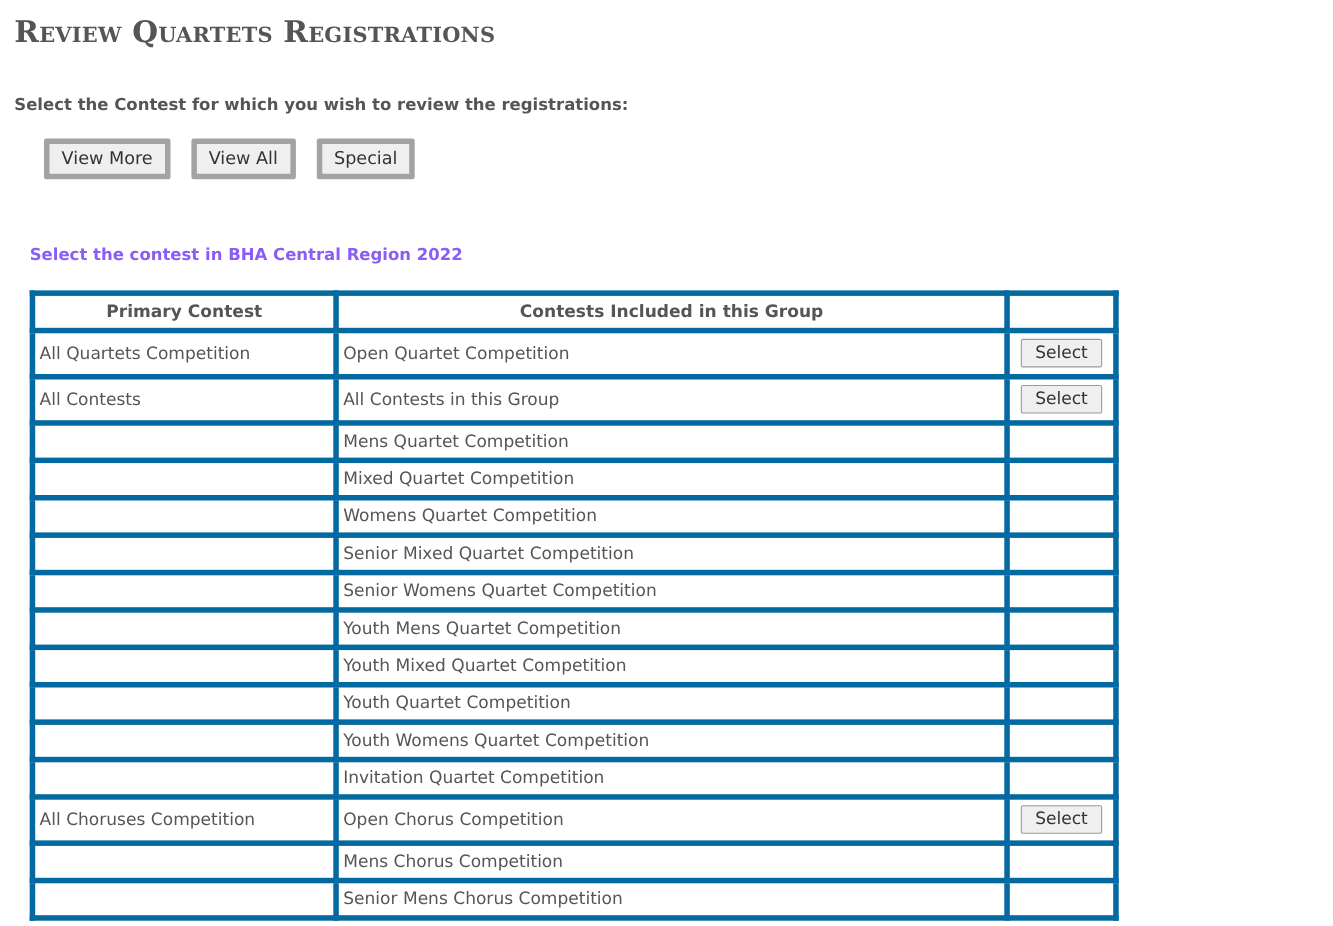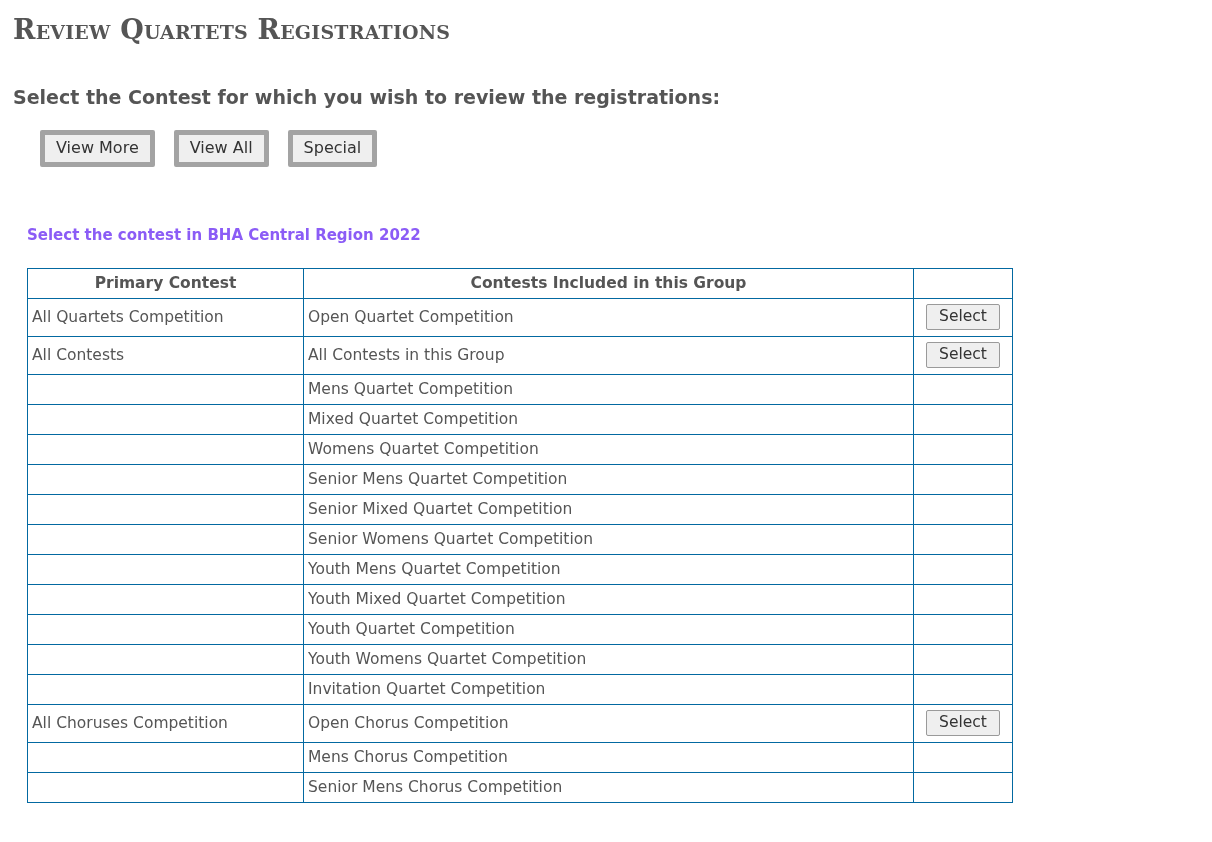--- a/index.html
+++ b/index.html
@@ -22,21 +22,21 @@
     font-family: "DejaVu Serif", serif;
     font-variant: small-caps;
     font-weight: bold;
     font-size: 27px;
     color: #555555;
     margin: 0 0 0 0;
     letter-spacing: 0.2px;
     line-height: 1.2;
   }
   .instruction {
-    font-size: 19px;
+    font-size: 15px;
     font-weight: bold;
     color: #555555;
     margin-top: 40px;
     margin-bottom: 0;
   }
   .button-row {
     margin-top: 22px;
     margin-left: 27px;
     display: flex;
     gap: 19px;
@@ -61,21 +61,21 @@
   }
   table.contest-table {
     margin-top: 24px;
     margin-left: 14px;
     border-collapse: collapse;
     width: 985px;
     table-layout: fixed;
   }
   table.contest-table th,
   table.contest-table td {
-    border: 1px solid #0369a1;
+    border: 5px solid #0369a1;
     font-size: 15.5px;
     color: #555555;
     font-weight: normal;
     padding: 3px 4px 4px 4px;
     vertical-align: middle;
     overflow: hidden;
     white-space: nowrap;
   }
   table.contest-table th {
     font-weight: bold;
@@ -159,25 +159,20 @@
           <td class="included-cell">Mixed Quartet Competition</td>
           <td class="select-cell"></td>
         </tr>
         <tr class="data-row">
           <td class="primary-cell"></td>
           <td class="included-cell">Womens Quartet Competition</td>
           <td class="select-cell"></td>
         </tr>
         <tr class="data-row">
           <td class="primary-cell"></td>
-          <td class="included-cell">Senior Mens Quartet Competition</td>
-          <td class="select-cell"></td>
-        </tr>
-        <tr class="data-row">
-          <td class="primary-cell"></td>
           <td class="included-cell">Senior Mixed Quartet Competition</td>
           <td class="select-cell"></td>
         </tr>
         <tr class="data-row">
           <td class="primary-cell"></td>
           <td class="included-cell">Senior Womens Quartet Competition</td>
           <td class="select-cell"></td>
         </tr>
         <tr class="data-row">
           <td class="primary-cell"></td>

